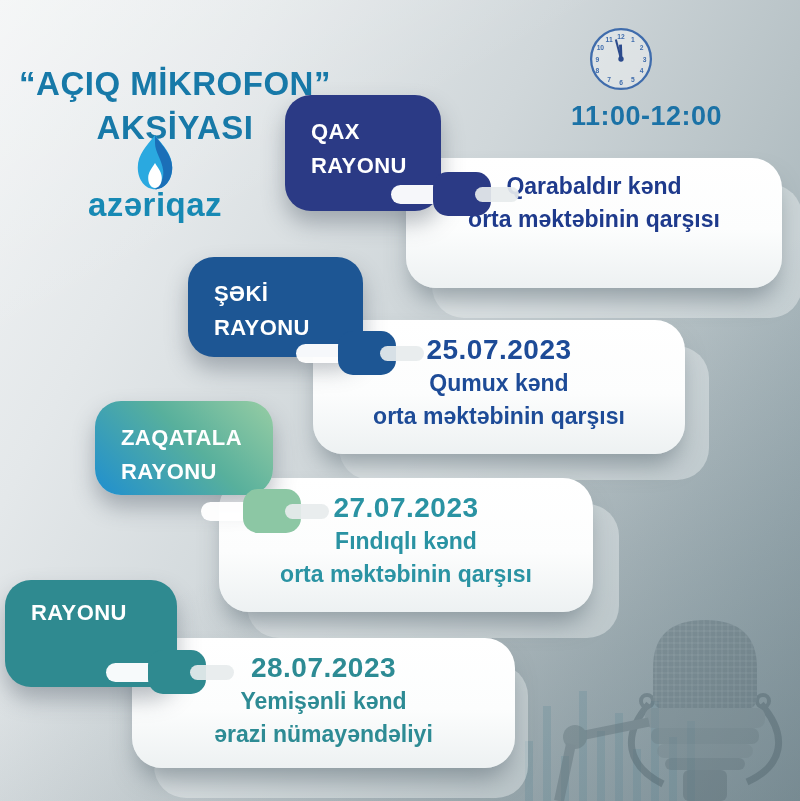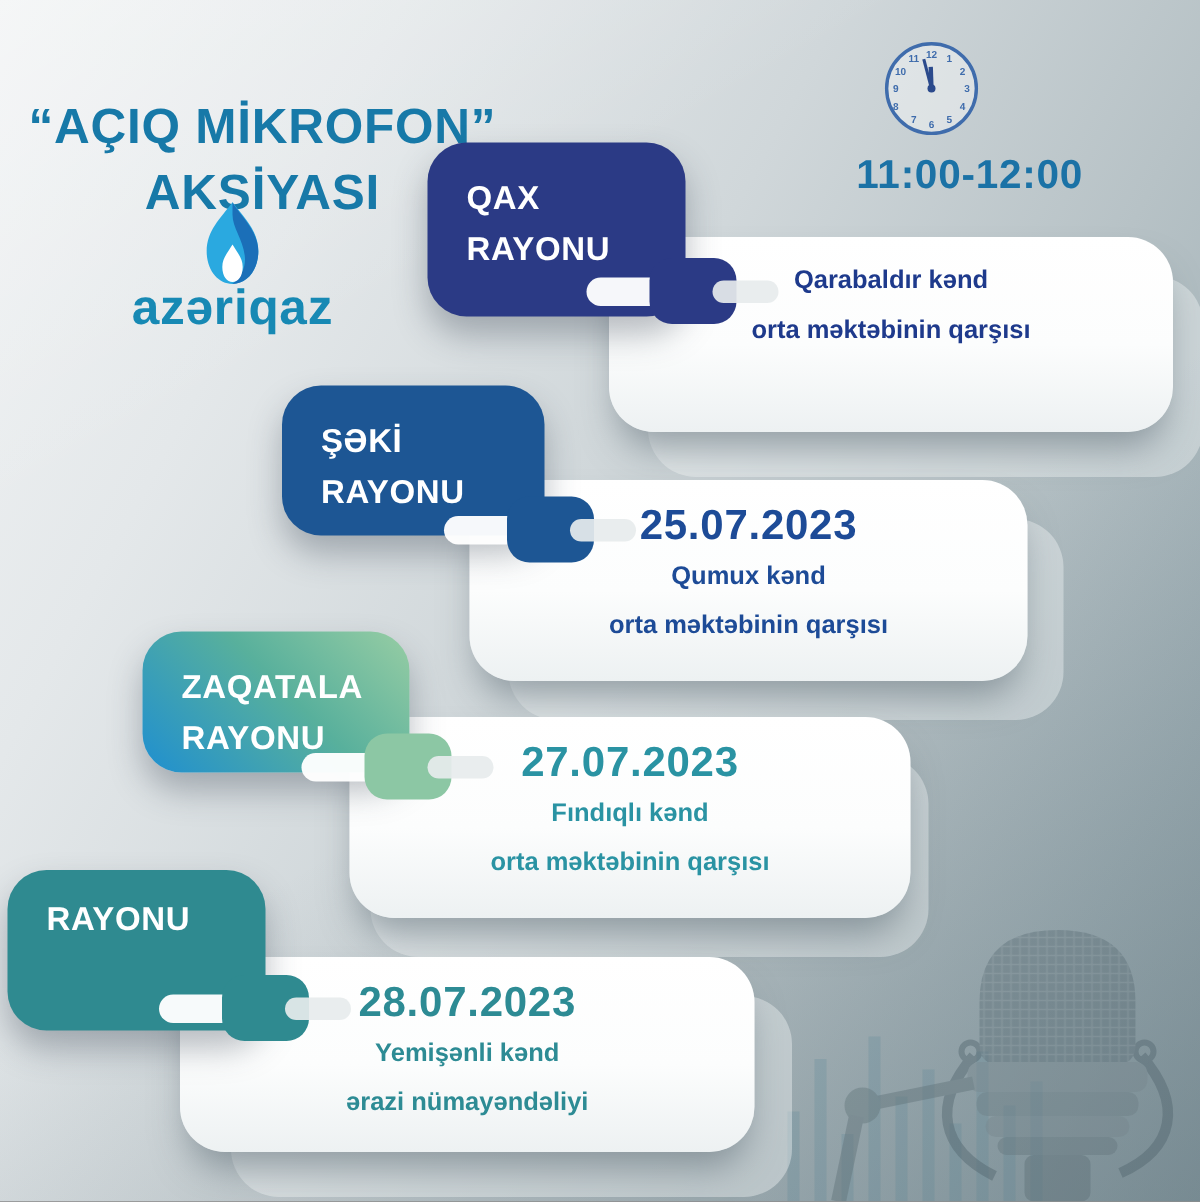--- a/index.html
+++ b/index.html
@@ -25,40 +25,40 @@
 
   
   .clock{left:588px;top:25px;width:66px;height:66px;}
   .clock text{font-family:"Liberation Sans","DejaVu Sans",sans-serif;font-size:6.5px;font-weight:700;fill:#3f6cac;text-anchor:middle;}
   .time{left:522px;top:101px;width:200px;text-align:right;font-size:27px;font-weight:800;color:#1b72a6;letter-spacing:.5px;}
 
   
   .region-card{position:absolute;border-radius:26px;color:#fff;font-weight:800;font-size:22px;
     line-height:34px;letter-spacing:.4px;padding:20px 0 0 26px;
     box-shadow:0 12px 22px rgba(55,66,80,.35);}
-  .rc1{left:285px;top:95px;width:172px;height:116px;background:#2b3a85;}
+  .rc1{left:285px;top:95px;width:156px;height:116px;background:#2b3a85;}
   .rc2{left:188px;top:257px;width:175px;height:100px;background:#1d5694;}
-  .rc3{left:95px;top:421px;width:178px;height:94px;background:linear-gradient(45deg,#1f8fd0 0%,#58b09c 55%,#97cda4 100%);}
+  .rc3{left:95px;top:401px;width:178px;height:94px;background:linear-gradient(45deg,#1f8fd0 0%,#58b09c 55%,#97cda4 100%);}
   .rc4{left:5px;top:580px;width:172px;height:107px;background:#2f8a90;padding-top:16px;}
 
   
   .echo{position:absolute;border-radius:32px;background:rgba(250,252,252,.38);}
   .eh1{left:432px;top:184px;width:370px;height:134px;}
   .eh2{left:339px;top:346px;width:370px;height:134px;}
   .eh3{left:247px;top:504px;width:372px;height:134px;}
   .eh4{left:154px;top:664px;width:374px;height:134px;}
   .event-card{position:absolute;border-radius:30px;text-align:center;font-weight:800;
     background:linear-gradient(180deg,#ffffff 0%,#fcfdfd 55%,#edf1f2 100%);
     box-shadow:0 16px 24px -6px rgba(76,92,102,.5);padding-top:12px;}
   .ec1{left:406px;top:158px;width:376px;height:130px;color:#1e3a8c;}
   .ec2{left:313px;top:320px;width:372px;height:134px;color:#1d4b97;}
-  .ec3{left:233px;top:478px;width:374px;height:134px;color:#2a93a3;}
-  .ec4{left:120px;top:638px;width:383px;height:130px;color:#2d8b94;}
+  .ec3{left:219px;top:478px;width:374px;height:134px;color:#2a93a3;}
+  .ec4{left:132px;top:638px;width:383px;height:130px;color:#2d8b94;}
   .event-date{font-size:28px;line-height:35px;letter-spacing:.5px;}
-  .event-venue{font-size:17px;line-height:33px;}
+  .event-venue{font-size:23px;line-height:33px;}
 
   
   .link{position:absolute;width:132px;height:56px;overflow:visible;}
   .l1{left:391px;top:168px;}
   .l2{left:296px;top:327px;}
   .l3{left:201px;top:485px;}
   .l4{left:106px;top:646px;}
   .pillA{fill:#ffffff;opacity:.96;}
   .pillB{fill:#e7ebed;opacity:.92;}
 </style>

